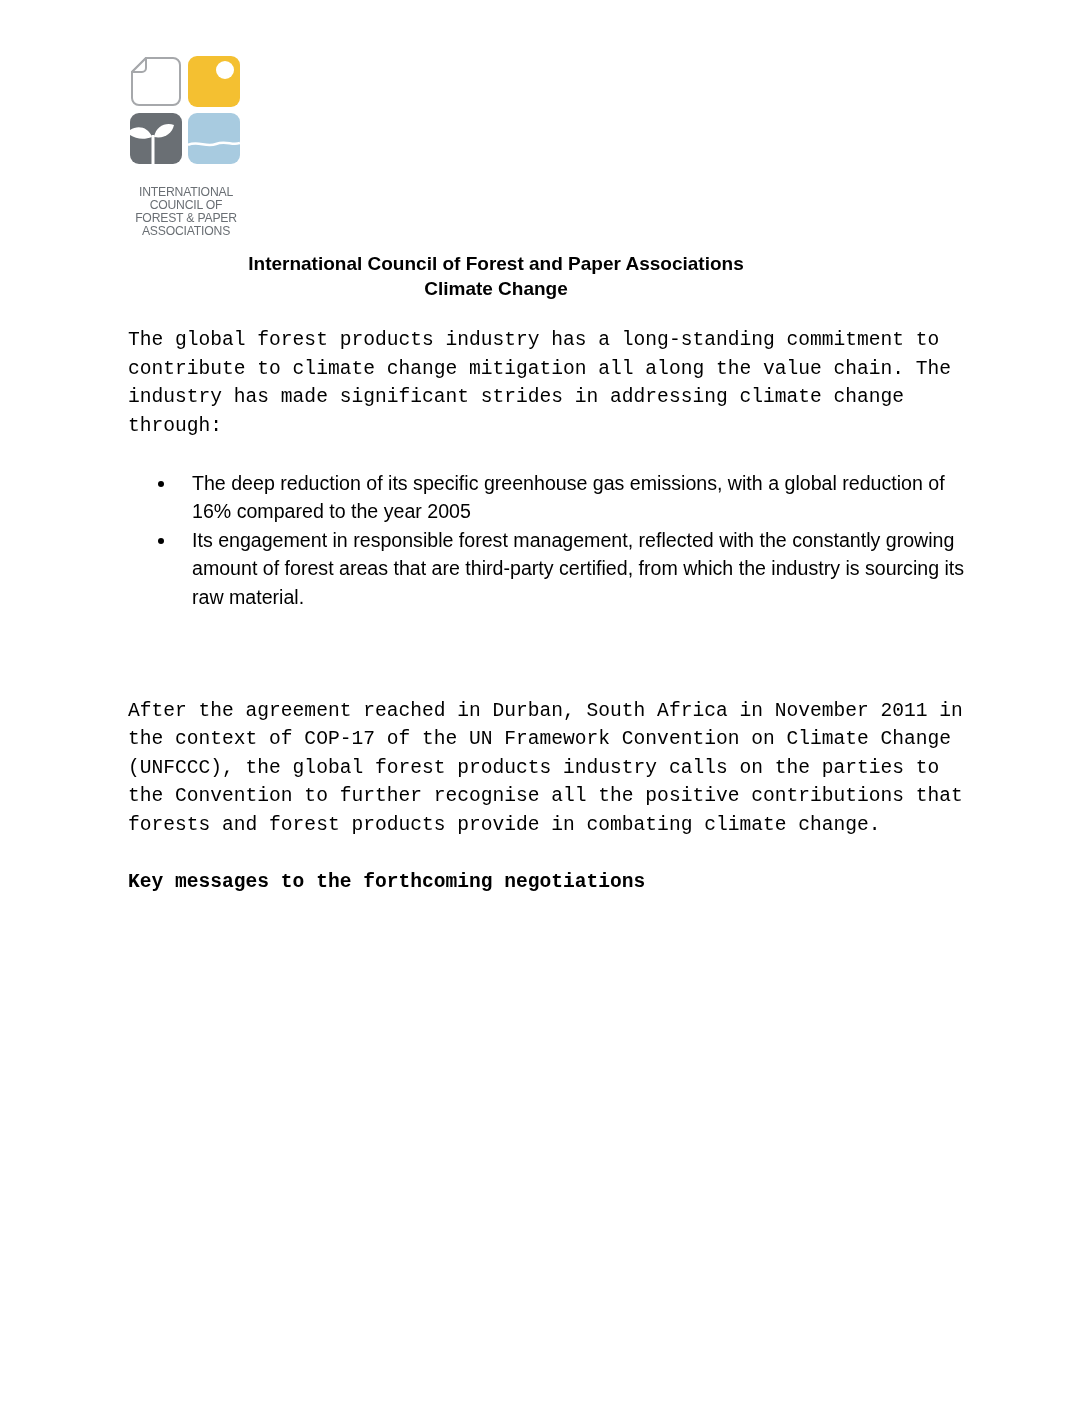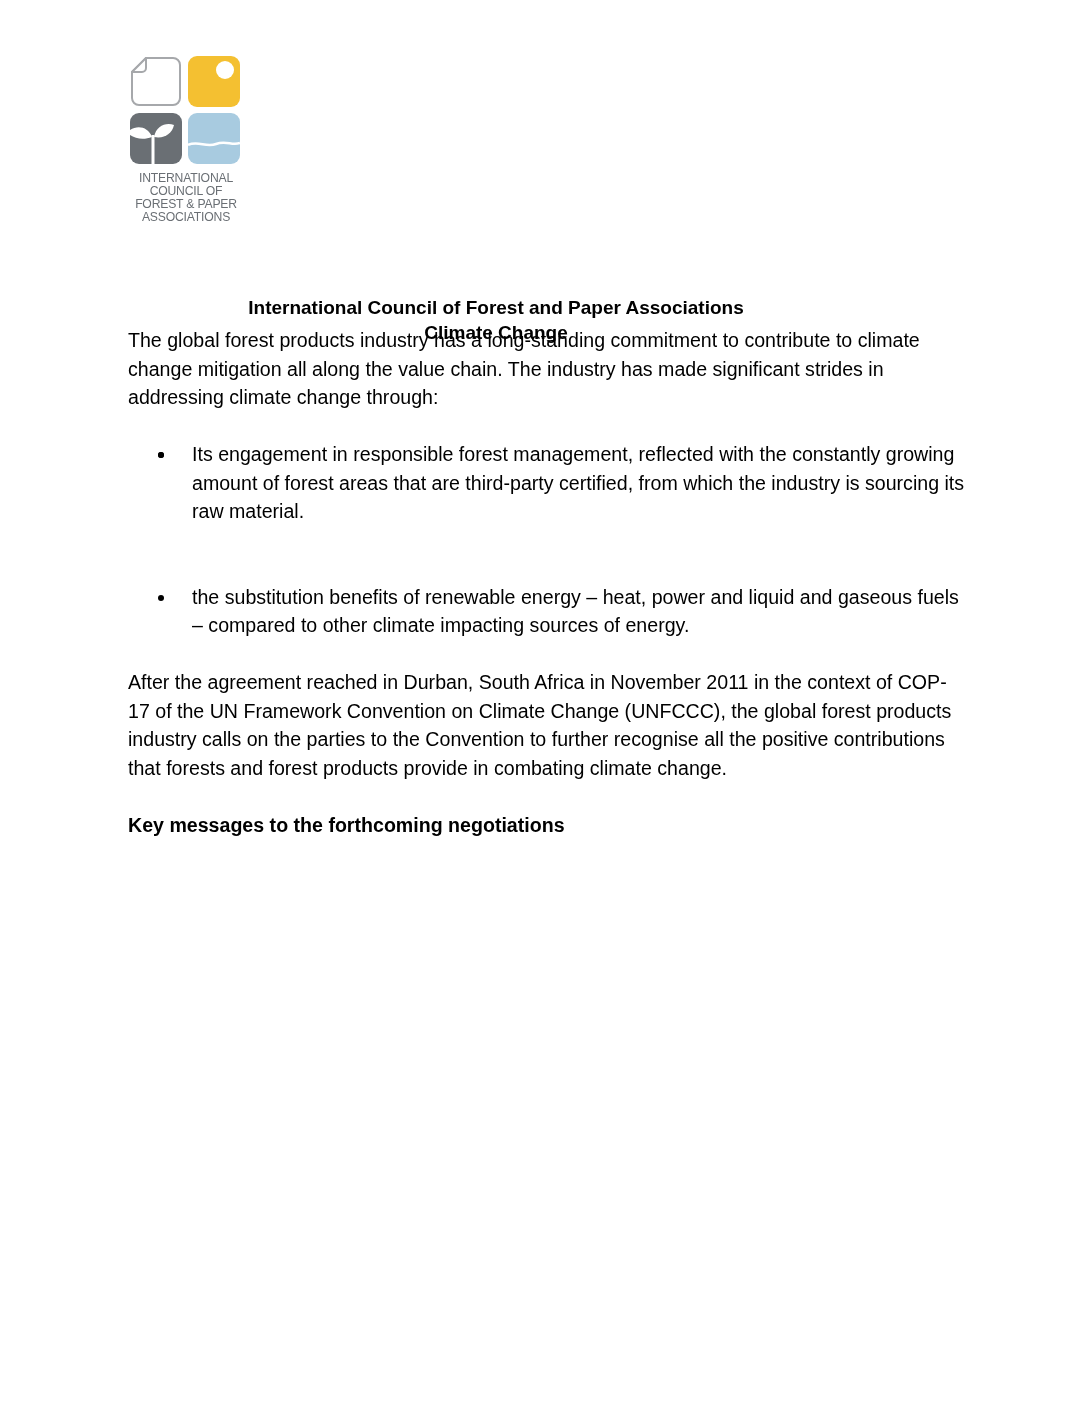--- a/index.html
+++ b/index.html
@@ -32,49 +32,49 @@
       height: 51px;
       border-radius: 9px;
       overflow: hidden;
     }
     .tile-paper { left: 0; top: 0; }
     .tile-sun { left: 58px; top: 0; background: #f4c031; }
     .tile-sprout { left: 0; top: 57px; background: #6a6f74; }
     .tile-water { left: 58px; top: 57px; background: #a8cbe0; }
     .tile svg { display: block; width: 100%; height: 100%; }
     .logo-text {
-      margin-top: 6px;
+      margin-top: 20px;
       text-align: center;
       color: #6a6f74;
       font-size: 12.2px;
       line-height: 13px;
       letter-spacing: -0.2px;
       white-space: nowrap;
     }
     .title-block {
       position: absolute;
       top: 251px;
       left: 0;
       width: 992px;
       text-align: center;
       font-weight: bold;
       font-size: 19px;
       line-height: 25px;
-      margin-top: 44px;
     }
     .content {
       position: absolute;
       left: 128px;
       top: 326px;
       width: 840px;
       font-size: 19.6px;
       line-height: 28.5px;
     }
     .content p {
       margin: 0;
+      font-family: Liberation Mono, monospace;
     }
     .para-gap { height: 28.5px; }
     ul.bullets {
       list-style: none;
       margin: 0;
       padding: 0;
     }
     ul.bullets li {
       position: relative;
       padding-left: 64px;
@@ -139,35 +139,32 @@
   <div>Climate Change</div>
 </div>
 
 <div class="content">
   <p>The global forest products industry has a long-standing commitment to contribute to climate change mitigation all along the value chain.  The industry has made significant strides in addressing climate change through:</p>
   <div class="para-gap"></div>
 
   <ul class="bullets">
     <li>
       <span class="bullet"></span>
+      <span>The  deep reduction of its specific greenhouse gas emissions, with a global reduction of 16% compared to the year 2005</span>
     </li>
     <li>
       <span class="bullet"></span>
       <span>Its engagement in responsible forest management, reflected with the constantly growing amount of forest areas that are third-party certified, from which the industry is sourcing its raw material.</span>
     </li>
   </ul>
   <div class="para-gap"></div>
 
   <div class="para-gap"></div>
 
   <ul class="bullets">
-    <li>
-      <span class="bullet"></span>
-      <span>the substitution benefits of renewable energy – heat, power and liquid and gaseous fuels – compared to other climate impacting sources of energy.</span>
-    </li>
   </ul>
   <div class="para-gap"></div>
 
   <p>After the agreement reached in Durban, South Africa in November 2011 in the context of COP-17 of the UN Framework Convention on Climate Change (UNFCCC), the global forest products industry calls on the parties to the Convention to further recognise all the positive contributions that forests and forest products provide in combating climate change.</p>
   <div class="para-gap"></div>
 
   <p class="heading">Key messages to the forthcoming negotiations</p>
 </div>
 
 </body></html>

